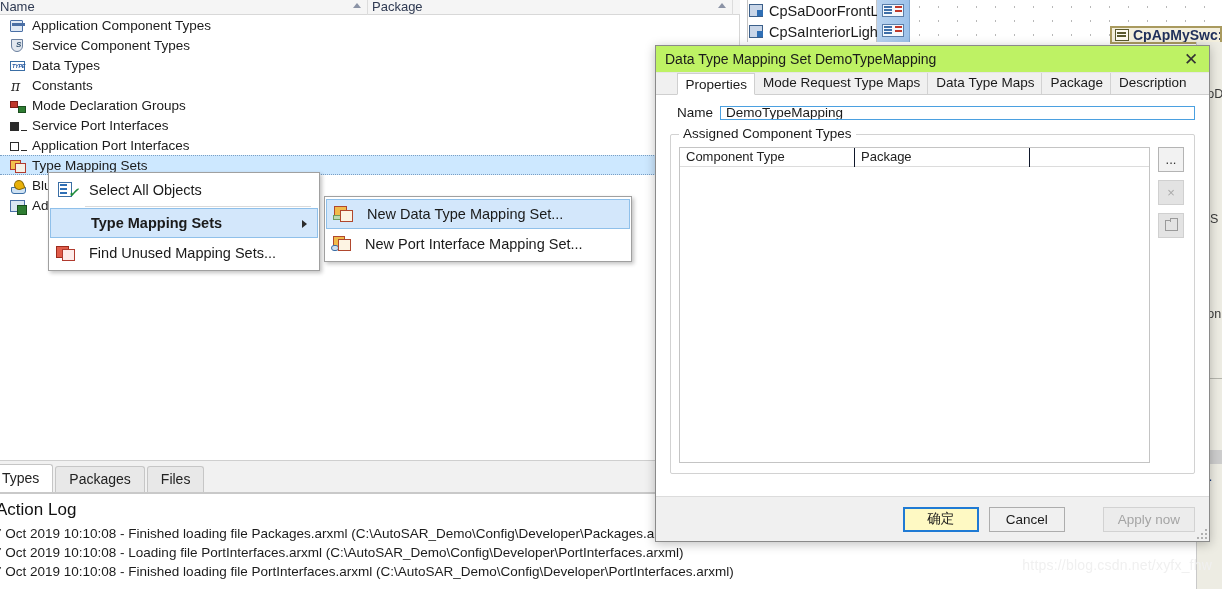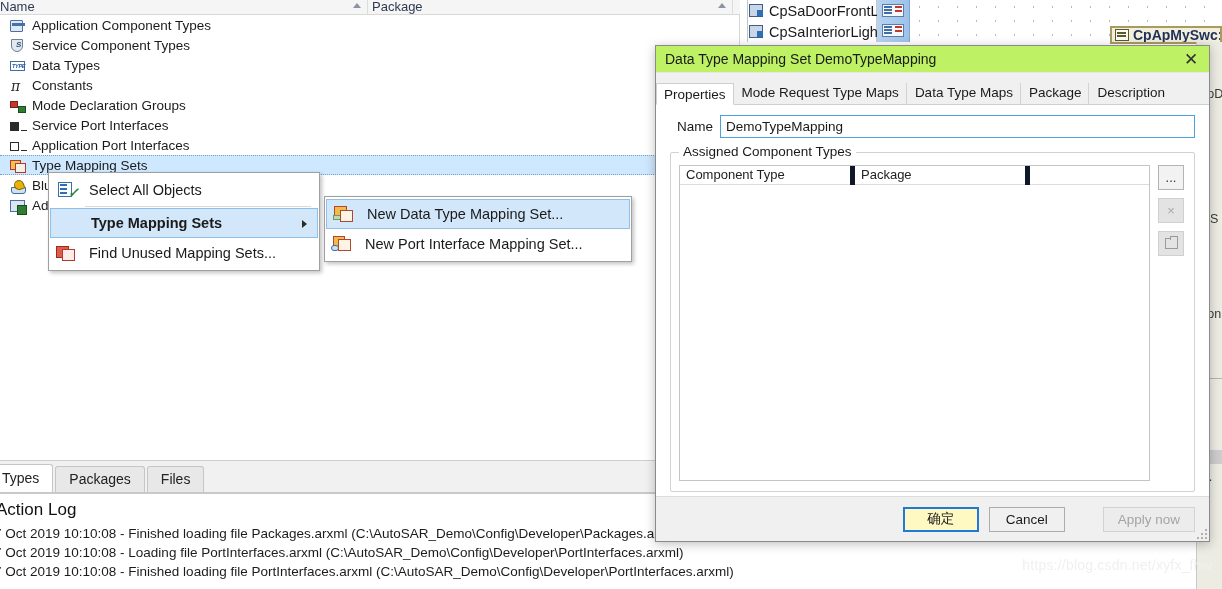--- a/index.html
+++ b/index.html
@@ -206,56 +206,57 @@
   .dlg-titlebar {
     height: 27px; background: #bef264; border-bottom: 1px solid #e6e6e6;
     display: flex; align-items: center; padding: 0 4px 0 9px;
   }
   .dlg-title { font-size: 14px; color: #1a1a1a; flex: 1; }
   .dlg-close {
     width: 28px; height: 24px; display: flex; align-items: center;
     justify-content: center; font-size: 17px; color: #333; cursor: default;
   }
   .dlg-tabs {
-    display: flex; align-items: flex-end; height: 32px;
-    background: #f0f0f0;
+    display: flex; align-items: flex-end; height: 22px;
+    padding-left: 6px; background: #f0f0f0;
     border-bottom: 1px solid #cfcfcf;
+    justify-content: center;
   }
   .dtab {
     font-size: 13.5px; color: #1a1a1a; padding: 0 7px; height: 21px;
     line-height: 20px; border-left: 1px solid transparent; border-right: 1px solid #d2d2d2;
   }
   .dtab.active {
     background: #ffffff; border: 1px solid #cfcfcf; border-bottom: 1px solid #ffffff;
     margin-bottom: -1px; height: 22px; line-height: 21px;
   }
   .dlg-body { flex: 1; background: #ffffff; padding: 10px 14px 0 14px; position: relative; }
   .name-row { display: flex; align-items: center; margin-bottom: 14px; }
   .name-lbl { font-size: 13.5px; color: #1a1a1a; width: 50px; text-align: center; }
   .name-input {
-    flex: 1; height: 23px; border: 1px solid #4ba0e0; background: #ffffff;
+    flex: 1; height: 14px; border: 1px solid #4ba0e0; background: #ffffff;
     font-family: "Liberation Sans", sans-serif; font-size: 13.5px; color: #1a1a1a;
     padding: 0 5px; outline: none;
   }
   .group {
     border: 1px solid #d2d2d2; border-radius: 2px; position: relative;
     padding: 12px 8px 10px 8px; height: 340px;
   }
   .group-legend {
     position: absolute; top: -9px; left: 8px; background: #ffffff;
     padding: 0 4px; font-size: 13.5px; color: #1a1a1a;
   }
   .group-inner { display: flex; height: 100%; }
   .tbl {
     flex: 1; border: 1px solid #c4c4c4; background: #ffffff; overflow: hidden;
   }
   .tbl-head { display: flex; height: 19px; background: #ffffff; border-bottom: 1px solid #dcdcdc; }
   .th {
     font-size: 13px; color: #222; line-height: 18px; padding-left: 6px;
-    border-right: 5px solid #0f172a; height: 19px;
+    border-right: 1px solid #0f172a; height: 19px;
   }
   .th.c1 { width: 175px; }
   .th.c2 { width: 175px; }
   .th.c3 { flex: 1; border-right: none; }
   .side-btns { width: 36px; display: flex; flex-direction: column; align-items: center; padding-left: 6px; }
   .sbtn {
     width: 26px; height: 25px; border: 1px solid #b4b4b4; background: #f2f2f2;
     display: flex; align-items: center; justify-content: center;
     font-size: 13px; color: #333; margin-bottom: 8px;
   }

